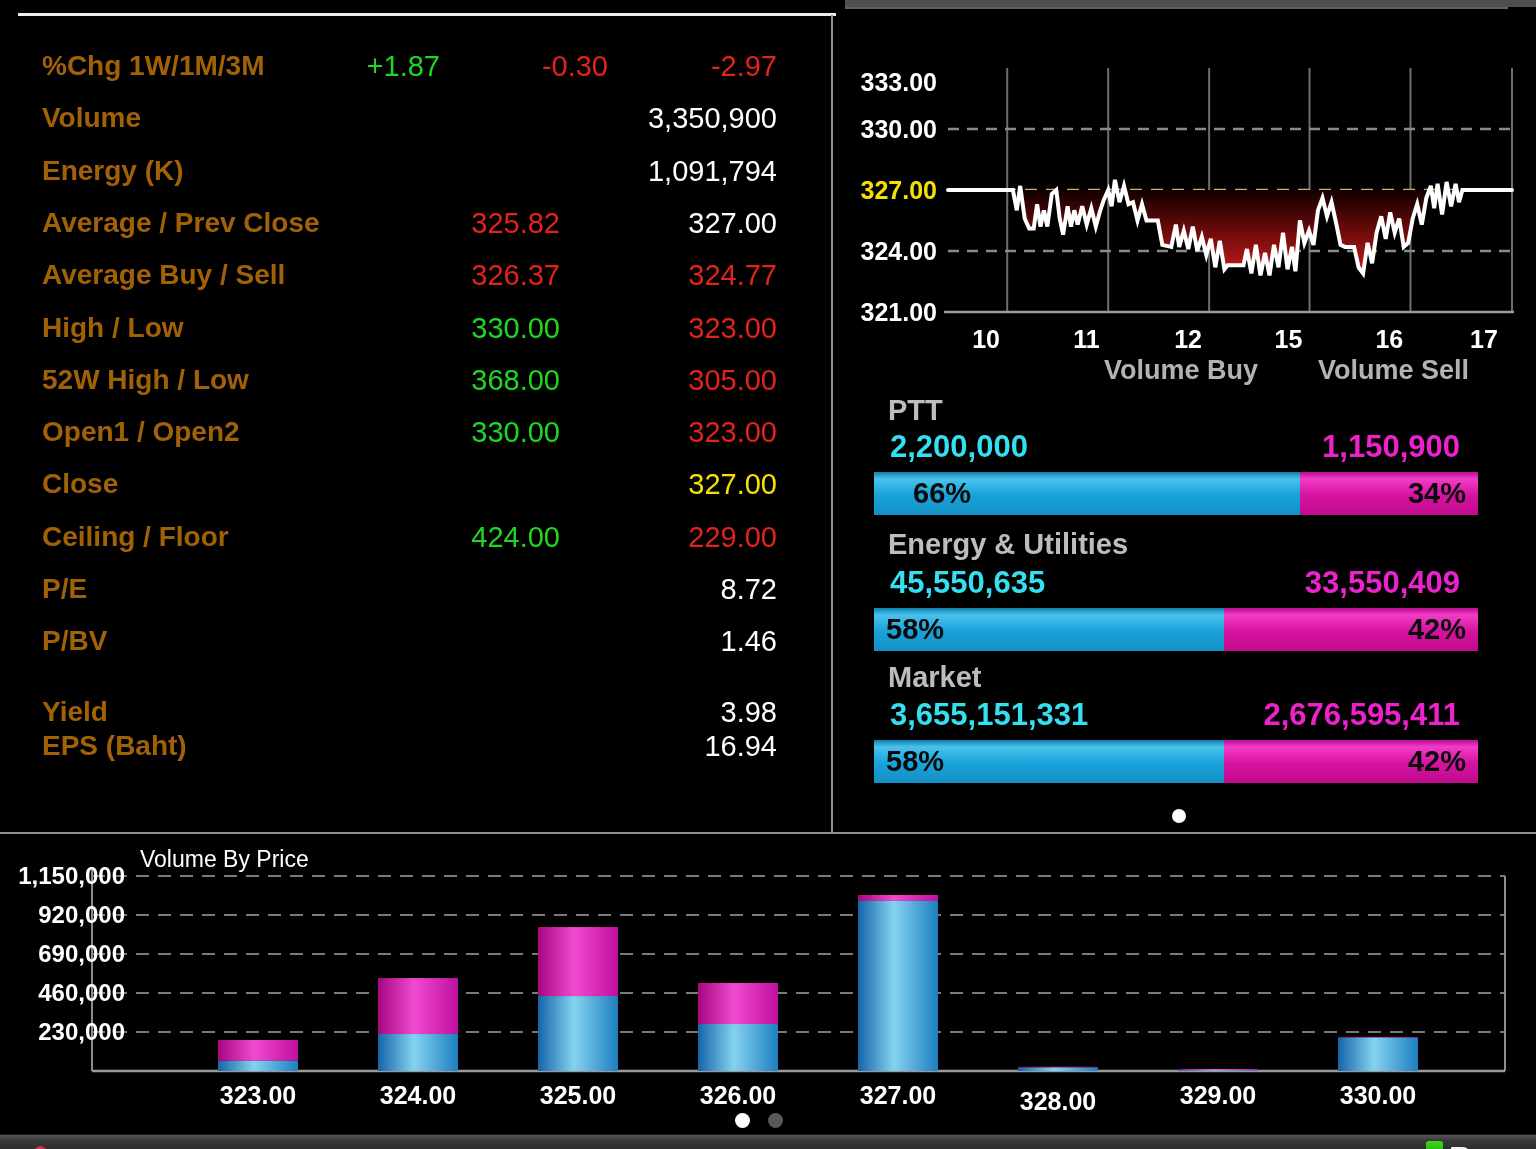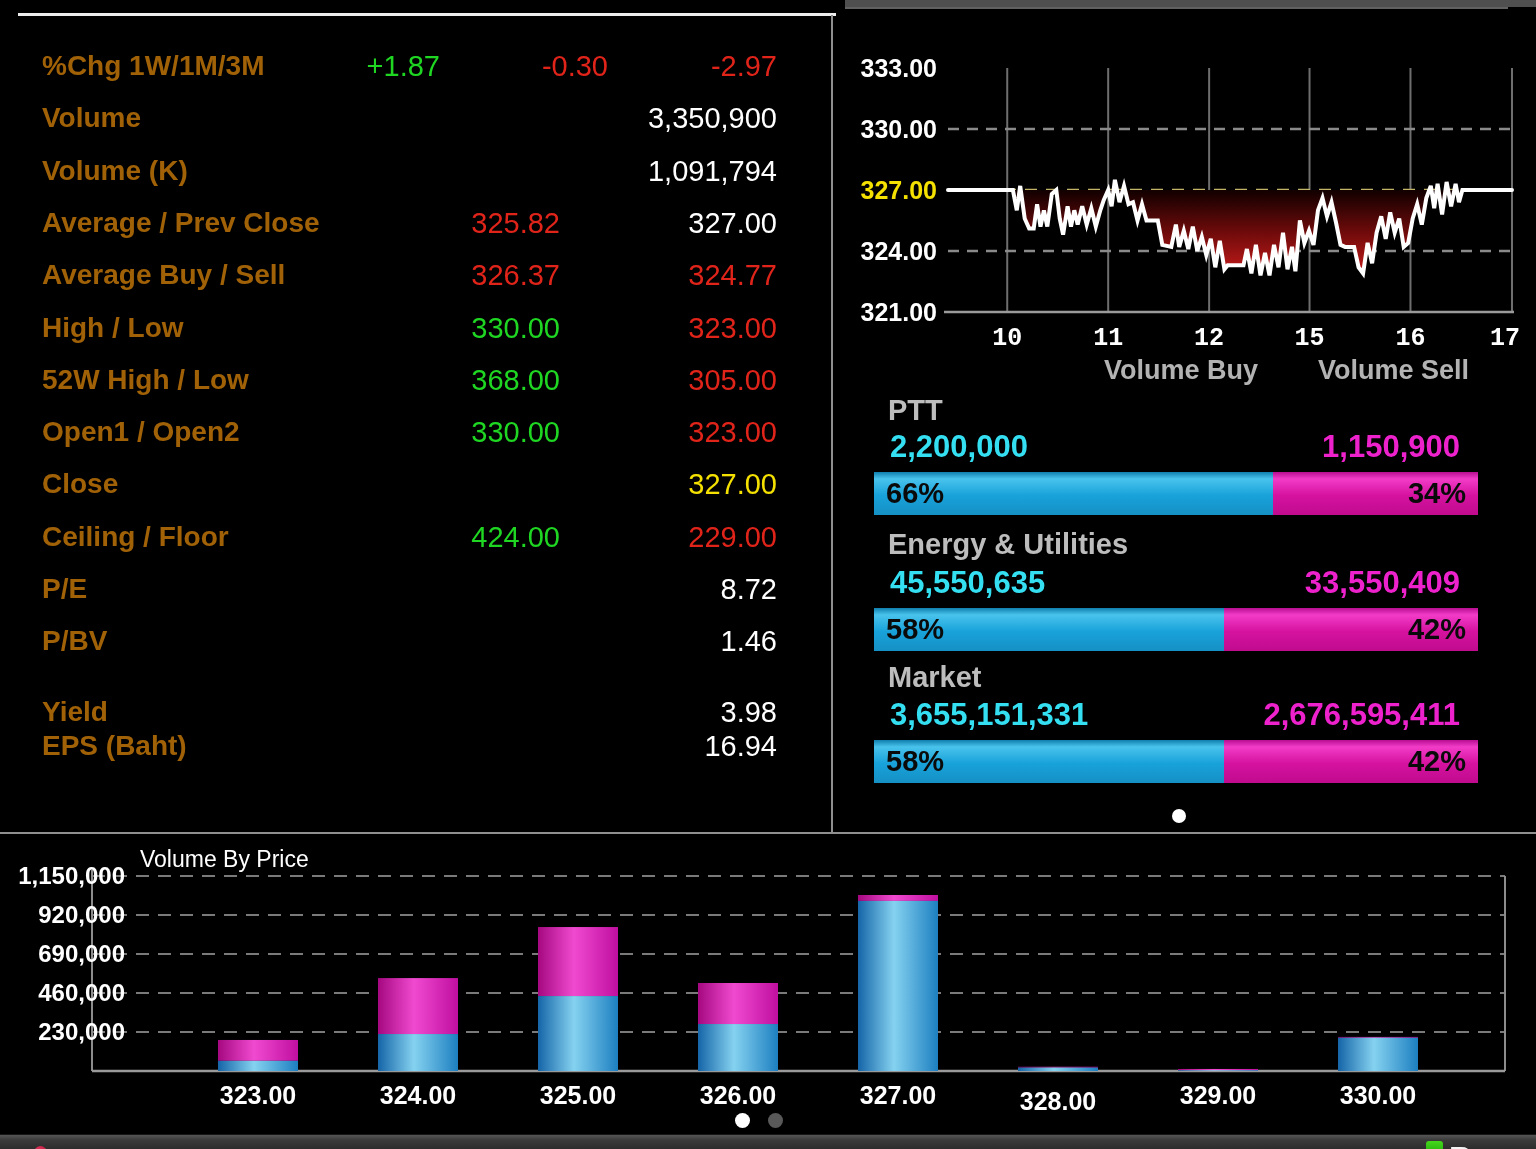--- a/index.html
+++ b/index.html
@@ -19,22 +19,22 @@
   .slabel{position:absolute;left:22px;top:0;height:52px;line-height:52px;
           font-size:28px;font-weight:700;color:#a16207;white-space:nowrap;}
   .sval{position:absolute;top:0;height:52px;line-height:52px;width:230px;
         text-align:right;font-size:29px;font-weight:400;white-space:nowrap;}
   .c-white{color:#ffffff}.c-green{color:#1fd723}.c-red{color:#e0241a}.c-yellow{color:#f5e100}
 
   
   .iylab{position:absolute;width:95px;height:30px;line-height:30px;text-align:right;
          font-size:25px;font-weight:700;color:#fff;}
   .iylab.yellow{color:#f5e100;}
-  .ixlab{position:absolute;width:70px;height:30px;line-height:30px;text-align:center;
-         font-size:25px;font-weight:700;color:#fff;font-family:Liberation Mono, monospace;}
+  .ixlab{position:absolute;width:70px;height:30px;line-height:30px;
+         font-size:25px;font-weight:700;color:#fff;}
   #intraday-legend{position:absolute;left:894px;top:355px;width:575px;display:flex;
          justify-content:flex-end;gap:60px;font-size:27px;font-weight:700;color:#b3b3b3;}
 
   
   #flow{position:absolute;left:872px;top:390px;width:606px;height:400px;}
   .ftitle{position:absolute;left:16px;height:32px;line-height:32px;font-size:29px;
           font-weight:700;color:#bdbdbd;white-space:nowrap;}
   .fbuy{position:absolute;left:18px;height:34px;line-height:34px;font-size:31px;
         font-weight:700;color:#35dff2;white-space:nowrap;}
   .fsell{position:absolute;right:18px;height:34px;line-height:34px;font-size:31px;
@@ -85,21 +85,21 @@
         <div class="slabel">%Chg 1W/1M/3M</div>
         <div class="sval c-green" style="right: 380px;">+1.87</div>
         <div class="sval c-red" style="right: 212px;">-0.30</div>
         <div class="sval c-red" style="right: 43px;">-2.97</div>
       </div>
       <div class="srow" style="top: 62.3px;">
         <div class="slabel">Volume</div>
         <div class="sval c-white" style="right: 43px;">3,350,900</div>
       </div>
       <div class="srow" style="top: 114.6px;">
-        <div class="slabel">Volume (K)</div>
+        <div class="slabel">Energy (K)</div>
         <div class="sval c-white" style="right: 43px;">1,091,794</div>
       </div>
       <div class="srow" style="top: 166.9px;">
         <div class="slabel">Average / Prev Close</div>
         <div class="sval c-red" style="right: 260px;">325.82</div>
         <div class="sval c-white" style="right: 43px;">327.00</div>
       </div>
       <div class="srow" style="top: 219.2px;">
         <div class="slabel">Average Buy / Sell</div>
         <div class="sval c-red" style="right: 260px;">326.37</div>
@@ -162,21 +162,21 @@
         <linearGradient id="redfill" gradientUnits="userSpaceOnUse" x1="0" y1="192" x2="0" y2="277.43333333333356">
           <stop offset="0%" stop-color="#150000"></stop>
           <stop offset="45%" stop-color="#6b0a0a"></stop>
           <stop offset="100%" stop-color="#cc1c1c"></stop>
         </linearGradient>
       </defs>
       <polygon points="948.0,190.0 1012.9,190.0 1016.8,210.3 1020.2,185.9 1024.7,218.5 1029.2,228.6 1033.7,228.6 1037.1,204.2 1040.5,226.6 1043.9,210.3 1047.3,226.6 1051.8,194.1 1056.3,190.0 1059.7,218.5 1063.1,234.7 1067.6,206.3 1071.0,226.6 1074.3,210.3 1077.7,224.6 1082.2,206.3 1086.7,224.6 1091.3,208.3 1095.8,226.6 1100.3,210.3 1103.7,200.2 1108.2,190.0 1111.6,206.3 1114.9,179.8 1119.5,202.2 1124.0,185.9 1128.5,204.2 1133.0,202.2 1137.5,220.5 1142.0,204.2 1146.5,220.5 1157.8,220.5 1162.3,244.9 1171.3,246.9 1175.9,224.6 1179.2,246.9 1183.8,230.7 1188.3,249.0 1192.8,226.6 1197.3,251.0 1201.8,236.8 1206.3,255.1 1210.8,238.8 1215.3,267.3 1219.8,240.8 1224.4,269.3 1227.7,265.2 1243.5,265.2 1246.9,249.0 1251.4,273.4 1255.9,244.9 1260.5,275.4 1265.0,253.0 1269.5,275.4 1274.0,244.9 1278.5,267.3 1283.0,232.7 1287.5,269.3 1292.0,246.9 1295.4,271.3 1299.9,220.5 1304.4,242.9 1309.0,230.7 1313.5,244.9 1318.0,210.3 1322.5,198.1 1327.0,216.4 1331.5,202.2 1336.0,222.5 1340.5,244.9 1345.1,246.9 1354.1,246.9 1358.6,267.3 1363.1,273.4 1367.6,242.9 1372.1,263.2 1376.6,232.7 1381.2,216.4 1385.7,238.8 1390.2,212.4 1394.7,232.7 1399.2,218.5 1403.7,246.9 1408.2,242.9 1412.7,218.5 1417.2,204.2 1421.8,224.6 1426.3,198.1 1430.8,185.9 1434.2,208.3 1437.6,183.9 1442.1,214.4 1446.6,181.9 1451.1,206.3 1455.6,183.9 1459.0,202.2 1462.4,190.0 1512.0,190.0" fill="url(#redfill)"></polygon>
       <polyline points="948.0,190.0 1012.9,190.0 1016.8,210.3 1020.2,185.9 1024.7,218.5 1029.2,228.6 1033.7,228.6 1037.1,204.2 1040.5,226.6 1043.9,210.3 1047.3,226.6 1051.8,194.1 1056.3,190.0 1059.7,218.5 1063.1,234.7 1067.6,206.3 1071.0,226.6 1074.3,210.3 1077.7,224.6 1082.2,206.3 1086.7,224.6 1091.3,208.3 1095.8,226.6 1100.3,210.3 1103.7,200.2 1108.2,190.0 1111.6,206.3 1114.9,179.8 1119.5,202.2 1124.0,185.9 1128.5,204.2 1133.0,202.2 1137.5,220.5 1142.0,204.2 1146.5,220.5 1157.8,220.5 1162.3,244.9 1171.3,246.9 1175.9,224.6 1179.2,246.9 1183.8,230.7 1188.3,249.0 1192.8,226.6 1197.3,251.0 1201.8,236.8 1206.3,255.1 1210.8,238.8 1215.3,267.3 1219.8,240.8 1224.4,269.3 1227.7,265.2 1243.5,265.2 1246.9,249.0 1251.4,273.4 1255.9,244.9 1260.5,275.4 1265.0,253.0 1269.5,275.4 1274.0,244.9 1278.5,267.3 1283.0,232.7 1287.5,269.3 1292.0,246.9 1295.4,271.3 1299.9,220.5 1304.4,242.9 1309.0,230.7 1313.5,244.9 1318.0,210.3 1322.5,198.1 1327.0,216.4 1331.5,202.2 1336.0,222.5 1340.5,244.9 1345.1,246.9 1354.1,246.9 1358.6,267.3 1363.1,273.4 1367.6,242.9 1372.1,263.2 1376.6,232.7 1381.2,216.4 1385.7,238.8 1390.2,212.4 1394.7,232.7 1399.2,218.5 1403.7,246.9 1408.2,242.9 1412.7,218.5 1417.2,204.2 1421.8,224.6 1426.3,198.1 1430.8,185.9 1434.2,208.3 1437.6,183.9 1442.1,214.4 1446.6,181.9 1451.1,206.3 1455.6,183.9 1459.0,202.2 1462.4,190.0 1512.0,190.0" fill="none" stroke="#ffffff" stroke-width="4" stroke-linecap="round"></polyline>
     </svg>
   <div id="intraday-ylabels">
-      <div class="iylab" style="left: 842px; top: 53px;">333.00</div>
+      <div class="iylab" style="left: 842px; top: 67px;">333.00</div>
       <div class="iylab" style="left: 842px; top: 114px;">330.00</div>
       <div class="iylab yellow" style="left: 842px; top: 175px;">327.00</div>
       <div class="iylab" style="left: 842px; top: 236px;">324.00</div>
       <div class="iylab" style="left: 842px; top: 297px;">321.00</div>
     </div>
   <div id="intraday-xlabels">
       <div class="ixlab" style="left: 972.22px; top: 324px;">10</div>
       <div class="ixlab" style="left: 1073.18px; top: 324px;">11</div>
       <div class="ixlab" style="left: 1174.13px; top: 324px;">12</div>
       <div class="ixlab" style="left: 1274.52px; top: 324px;">15</div>
@@ -186,21 +186,21 @@
   <div id="intraday-legend">
     <span>Volume Buy</span>
     <span>Volume Sell</span>
   </div>
 
   <div id="flow">
       <div class="ftitle" style="top: 4px;">PTT</div>
       <div class="fbuy" style="top: 40px;">2,200,000</div>
       <div class="fsell" style="top: 40px;">1,150,900</div>
       <div class="fbar" style="top: 82px;">
-        <div class="buyseg" style="width: 66%;">
+        <div class="buyseg" style="width: 66%; padding-left: 27px;">
           <span class="pct">66%</span>
         </div>
         <div class="sellseg">
           <span class="pct">34%</span>
         </div>
       </div>
       <div class="ftitle" style="top: 138px;">Energy &amp; Utilities</div>
       <div class="fbuy" style="top: 176px;">45,550,635</div>
       <div class="fsell" style="top: 176px;">33,550,409</div>
       <div class="fbar" style="top: 218px;">

